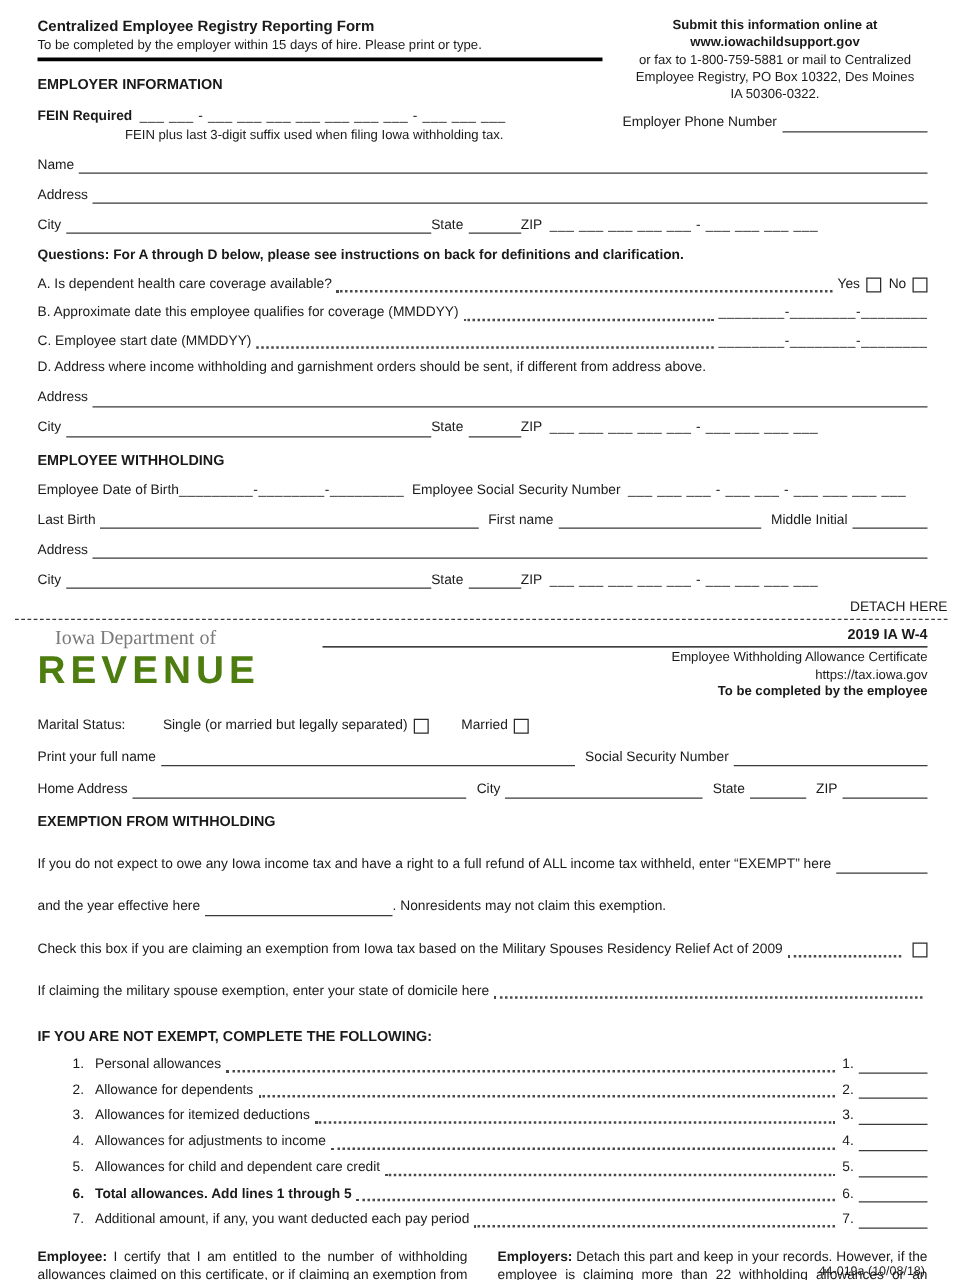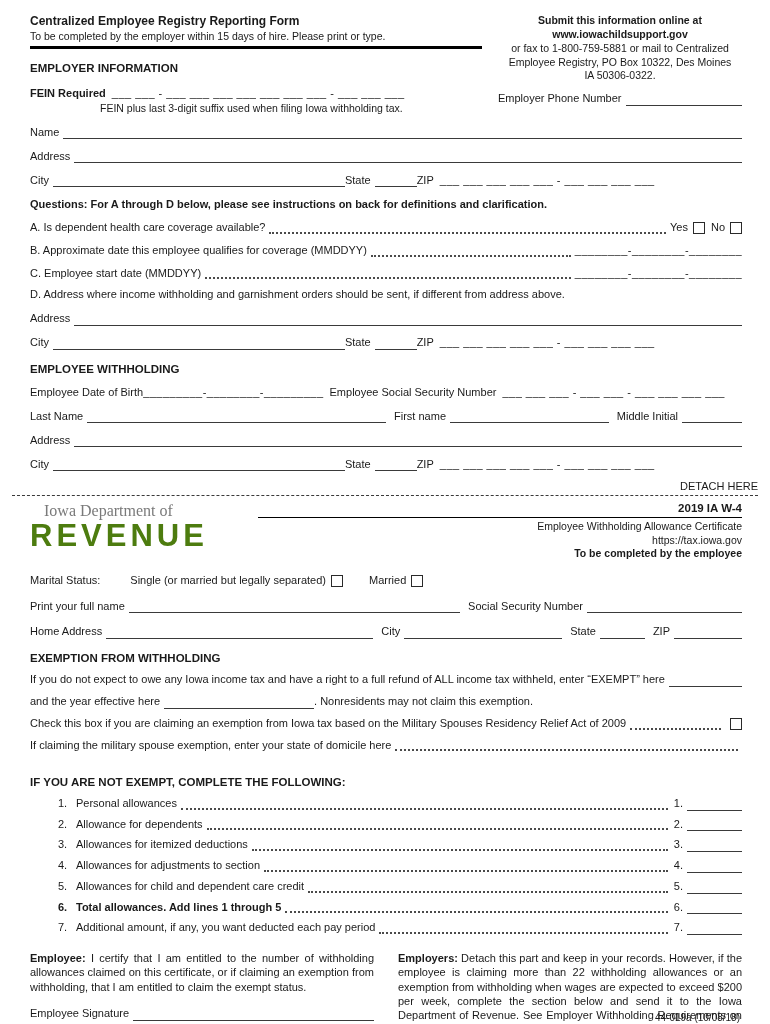--- a/index.html
+++ b/index.html
@@ -50,21 +50,21 @@
   .w4-block{flex:1 1 auto;text-align:right;font-size:10.5px;line-height:1.3;}
   .w4-num{font-size:11.5px;font-weight:bold;}
   .w4-rule{border-bottom:1.5px solid #000;margin:1px 0 2px;}
 
   .marital-row{margin-top:13px;text-align:center;}
   .gap30{display:inline-block;width:30px;}
   .gap26{display:inline-block;width:26px;}
   .pn-row{margin-top:12px;}
   .ha-row{margin-top:12px;}
   .ex-heading{font-weight:bold;font-size:11.5px;margin-top:12px;}
-  .ex-row{margin-top:8px;}
+  .ex-row{margin-top:20px;}
   .ne-heading{font-weight:bold;font-size:11.5px;margin-top:23px;}
   .allow-row{margin-top:7px;}
   .a-num{flex:0 0 18px;margin-left:28px;}
   .a-rnum{margin-left:2px;}
   .w55{width:55px;}
   .w150{width:150px;}
   .w60{width:60px;}
   .w45{width:45px;}
   .w68{width:68px;}
   .w140{width:140px;}
@@ -169,21 +169,21 @@
   <div class="sec-heading">EMPLOYEE WITHHOLDING</div>
   <div class="row q-row">
     <span>Employee Date of Birth</span>
     <span class="blanks">_________-________-_________</span>
     <span class="sp6"></span>
     <span>Employee Social Security Number</span>
     <span class="sp6"></span>
     <span class="blanks">___  ___  ___ - ___  ___ - ___  ___  ___  ___</span>
   </div>
   <div class="row line-row">
-    <span>Last Name</span>
+    <span>Last Birth</span>
     <span class="fill w140"></span>
     <span style="margin-left:8px">First name</span>
     <span class="fill"></span>
     <span style="margin-left:8px">Middle Initial</span>
     <span class="fill-fixed w60"></span>
   </div>
   <div class="row line-row">
     <span>Address</span>
     <span class="fill"></span>
   </div>
@@ -282,21 +282,21 @@
   </div>
   <div class="row allow-row">
     <span class="a-num">3.</span>
     <span>Allowances for itemized deductions</span>
     <span class="dots"></span>
     <span class="a-rnum">3.</span>
     <span class="fill-fixed w55"></span>
   </div>
   <div class="row allow-row">
     <span class="a-num">4.</span>
-    <span>Allowances for adjustments to section</span>
+    <span>Allowances for adjustments to income</span>
     <span class="dots"></span>
     <span class="a-rnum">4.</span>
     <span class="fill-fixed w55"></span>
   </div>
   <div class="row allow-row">
     <span class="a-num">5.</span>
     <span>Allowances for child and dependent care credit</span>
     <span class="dots"></span>
     <span class="a-rnum">5.</span>
     <span class="fill-fixed w55"></span>

